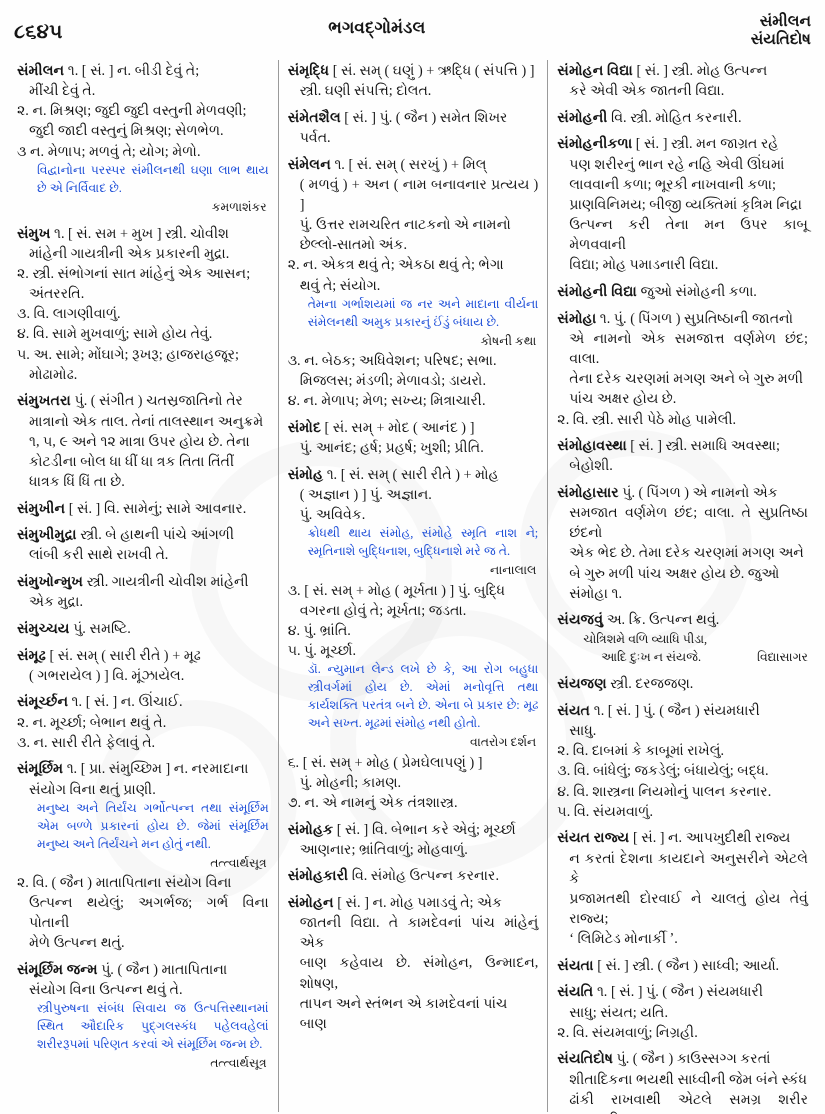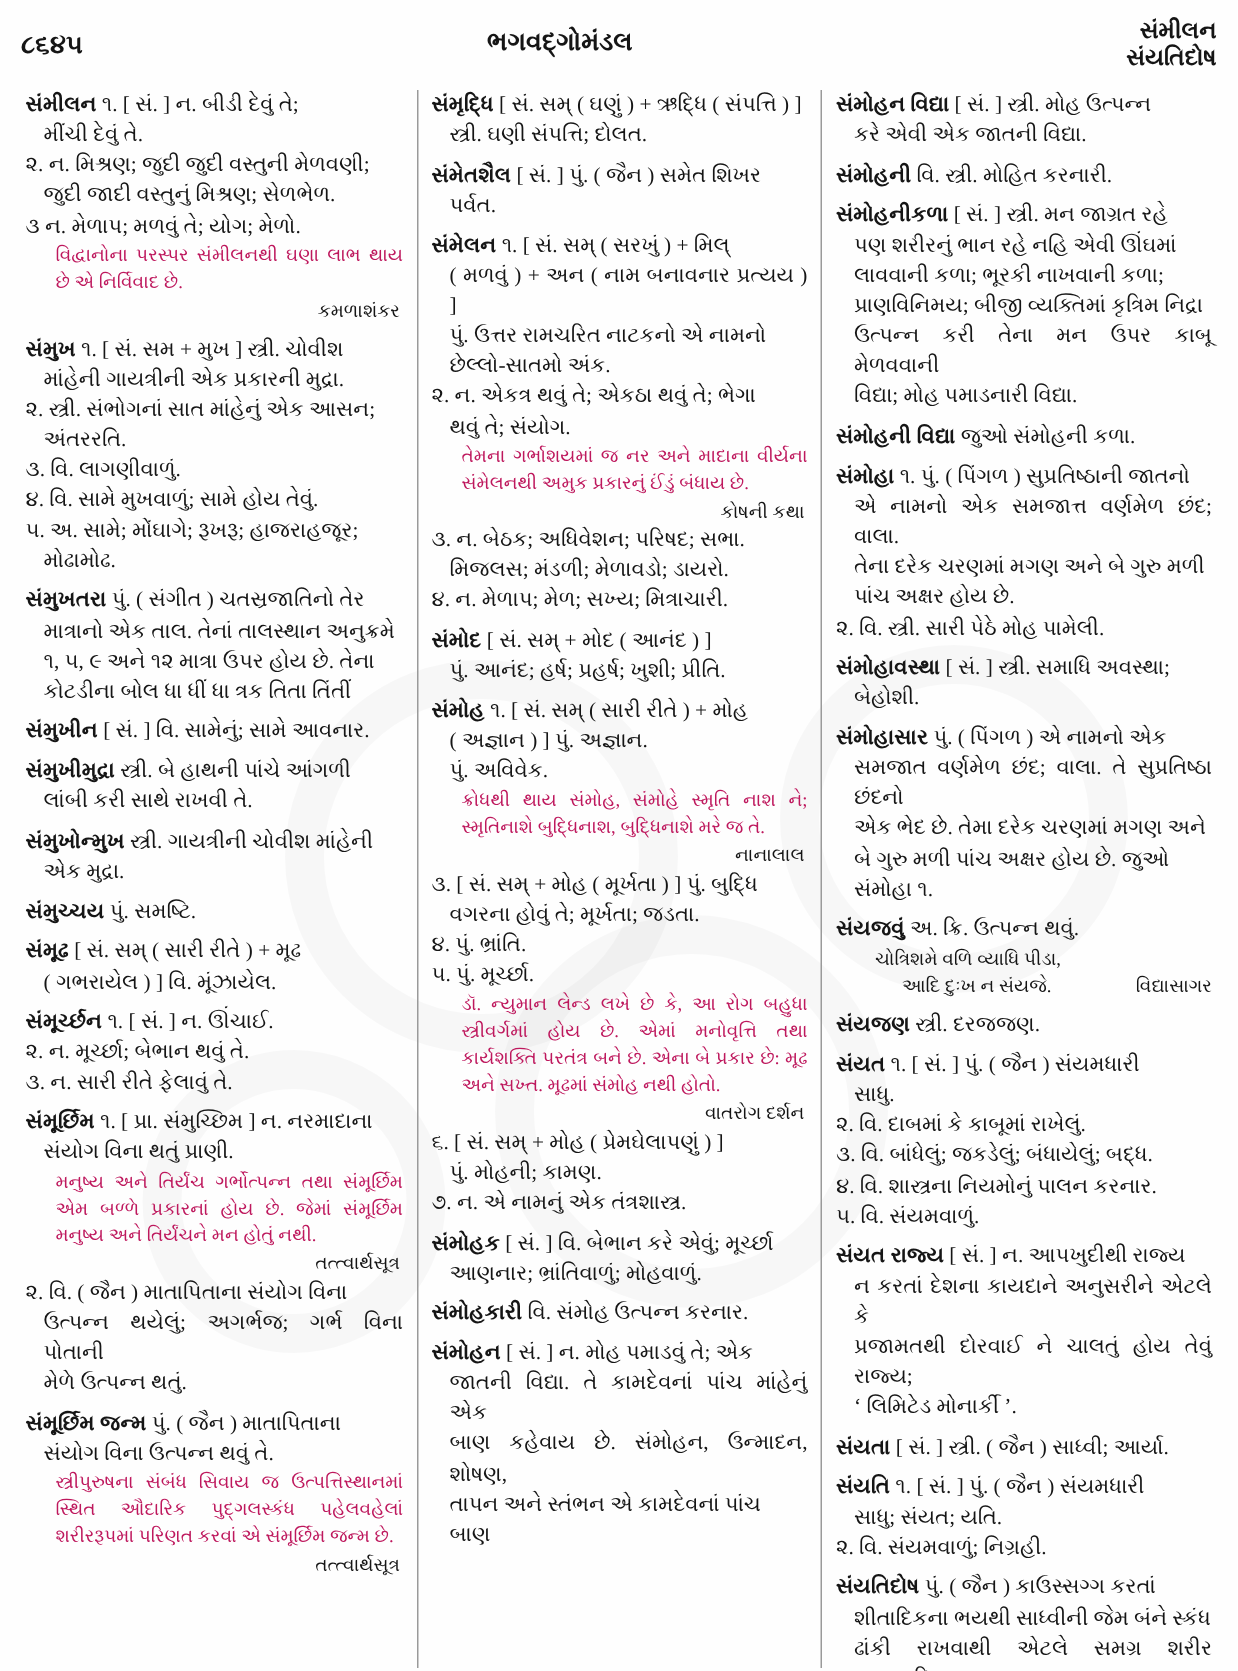--- a/index.html
+++ b/index.html
@@ -43,21 +43,21 @@
     z-index: 2;
     display: flex;
     align-items: flex-start;
     justify-content: space-between;
     height: 46px;
     padding: 2px 6px 0 6px;
     box-sizing: border-box;
   }
   .hdr-folio {
     font-weight: bold;
-    font-size: 17px;
+    font-size: 20px;
     letter-spacing: .2px;
     padding-top: 8px;
   }
   .hdr-title {
     font-weight: bold;
     font-size: 17px;
     padding-top: 6px;
     text-align: center;
     flex: 1;
   }
@@ -105,21 +105,21 @@
     letter-spacing: .1px;
   }
 
   
   .quote {
     margin: 1px 0 1px 0;
     font-size: 12.4px;
     line-height: 1.45;
     padding-left: 20px;
     text-align: justify;
-    color: #be185d;
+    color: #1d4ed8;
   }
   .source {
     margin: 0;
     font-size: 12.4px;
     text-align: right;
     padding-right: 2px;
     line-height: 1.4;
   }
   .verse {
     margin: 0;
@@ -174,20 +174,21 @@
           <p class="ln sense">૩. વિ. લાગણીવાળું.</p>
           <p class="ln sense">૪. વિ. સામે મુખવાળું; સામે હોય તેવું.</p>
           <p class="ln sense">૫. અ. સામે; મોંઘાગે; રૂખરૂ; હાજરાહજૂર;</p>
           <p class="ln ">મોઢામોઢ.</p>
         </div>
         <div class="entry">
           <p class="ln head"><span class="hw">સંમુખતરા</span> પું. ( સંગીત ) ચતસ્રજાતિનો તેર</p>
           <p class="ln ">માત્રાનો એક તાલ. તેનાં તાલસ્થાન અનુક્રમે</p>
           <p class="ln ">૧, ૫, ૯ અને ૧૨ માત્રા ઉપર હોય છે. તેના</p>
           <p class="ln ">કોટડીના બોલ ધા ધીં ધા ત્રક તિતા તિંતીં</p>
+          <p class="ln ">ધાત્રક ધિં ધિં તા છે.</p>
         </div>
         <div class="entry">
           <p class="ln head"><span class="hw">સંમુખીન</span> [ સં. ] વિ. સામેનું; સામે આવનાર.</p>
         </div>
         <div class="entry">
           <p class="ln head"><span class="hw">સંમુખીમુદ્રા</span> સ્ત્રી. બે હાથની પાંચે આંગળી</p>
           <p class="ln ">લાંબી કરી સાથે રાખવી તે.</p>
         </div>
         <div class="entry">
           <p class="ln head"><span class="hw">સંમુખોન્મુખ</span> સ્ત્રી. ગાયત્રીની ચોવીશ માંહેની</p>

